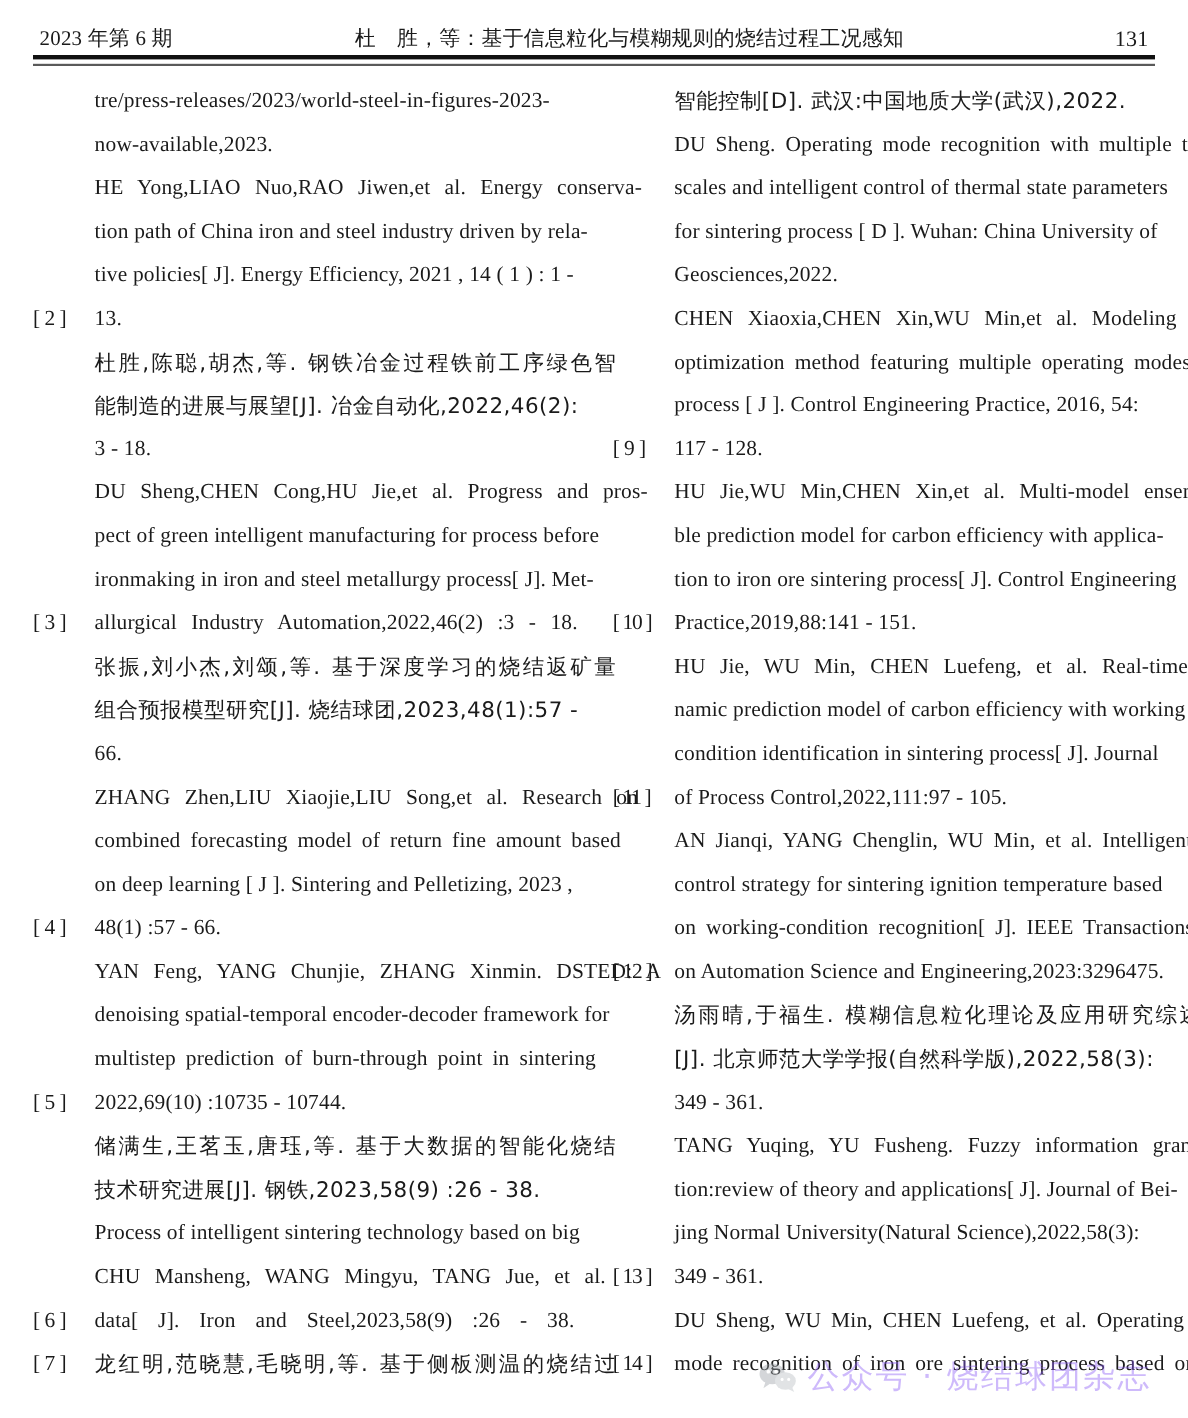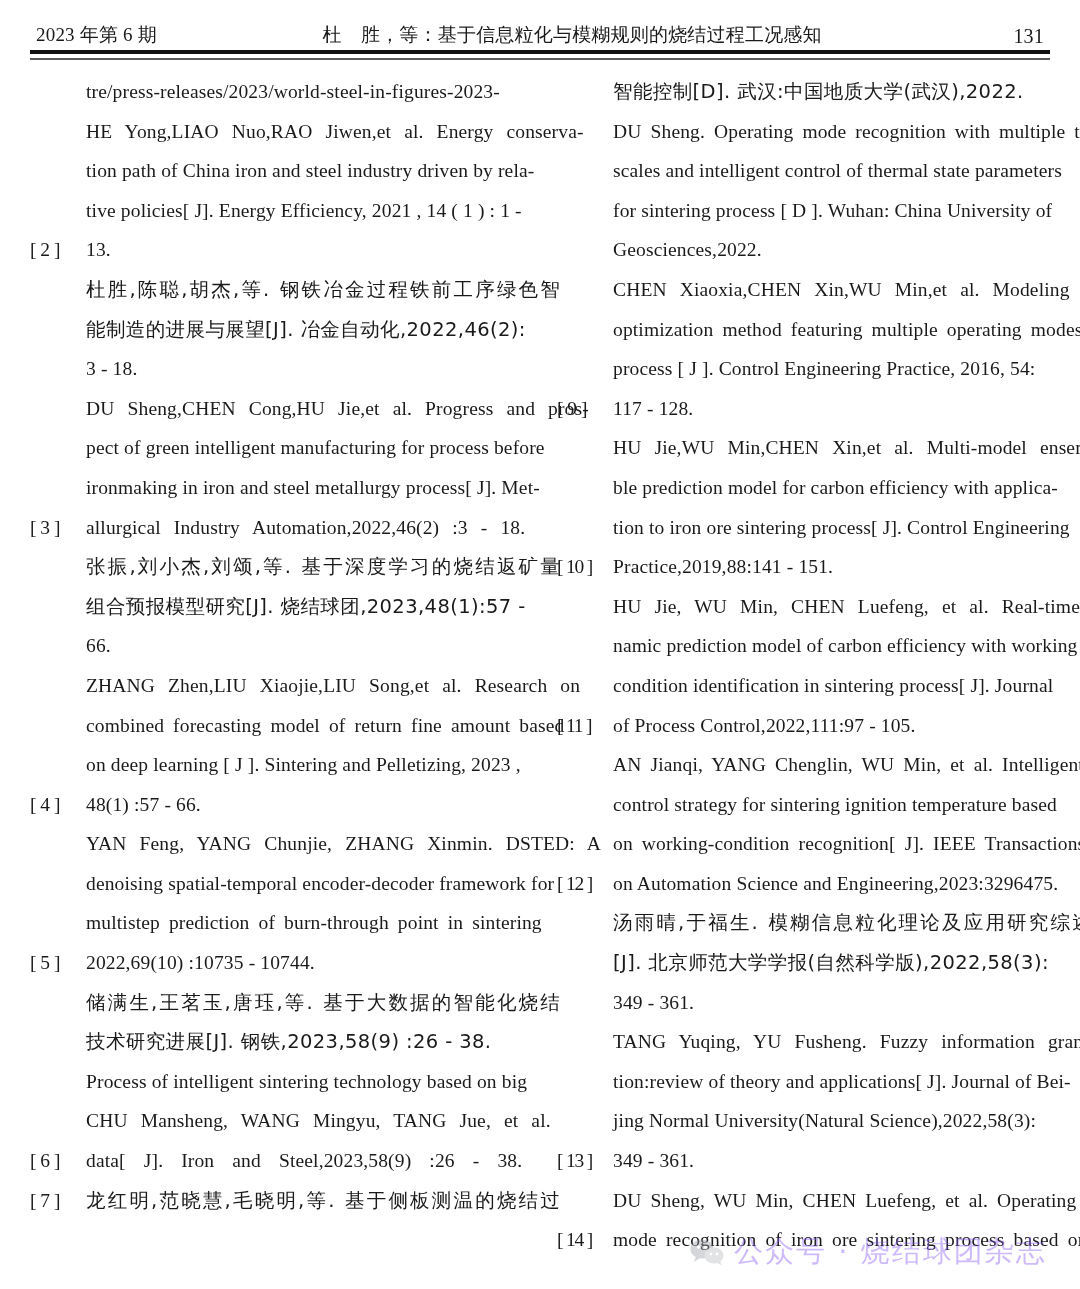--- a/index.html
+++ b/index.html
@@ -148,20 +148,21 @@
 </div>
 <div class="rule-thick"></div>
 <div class="rule-thin"></div>
 
 <div class="columns">
   <div class="col" id="col-left">
       <div class="ref">
         <div class="ref-num"></div>
         <div class="ref-body">
           <div class="ln j">tre/press-releases/2023/world-steel-in-figures-2023-</div>
+          <div class="ln j">now-available,2023.</div>
         </div>
       </div>
       <div class="ref">
         <div class="ref-num">[ 2 ]</div>
         <div class="ref-body">
           <div class="ln j j3">HE Yong,LIAO Nuo,RAO Jiwen,et al. Energy conserva-</div>
           <div class="ln j">tion path of China iron and steel industry driven by rela-</div>
           <div class="ln j">tive policies[ J]. Energy  Efficiency, 2021 , 14 ( 1 ) : 1 -</div>
           <div class="ln j">13.</div>
         </div>

